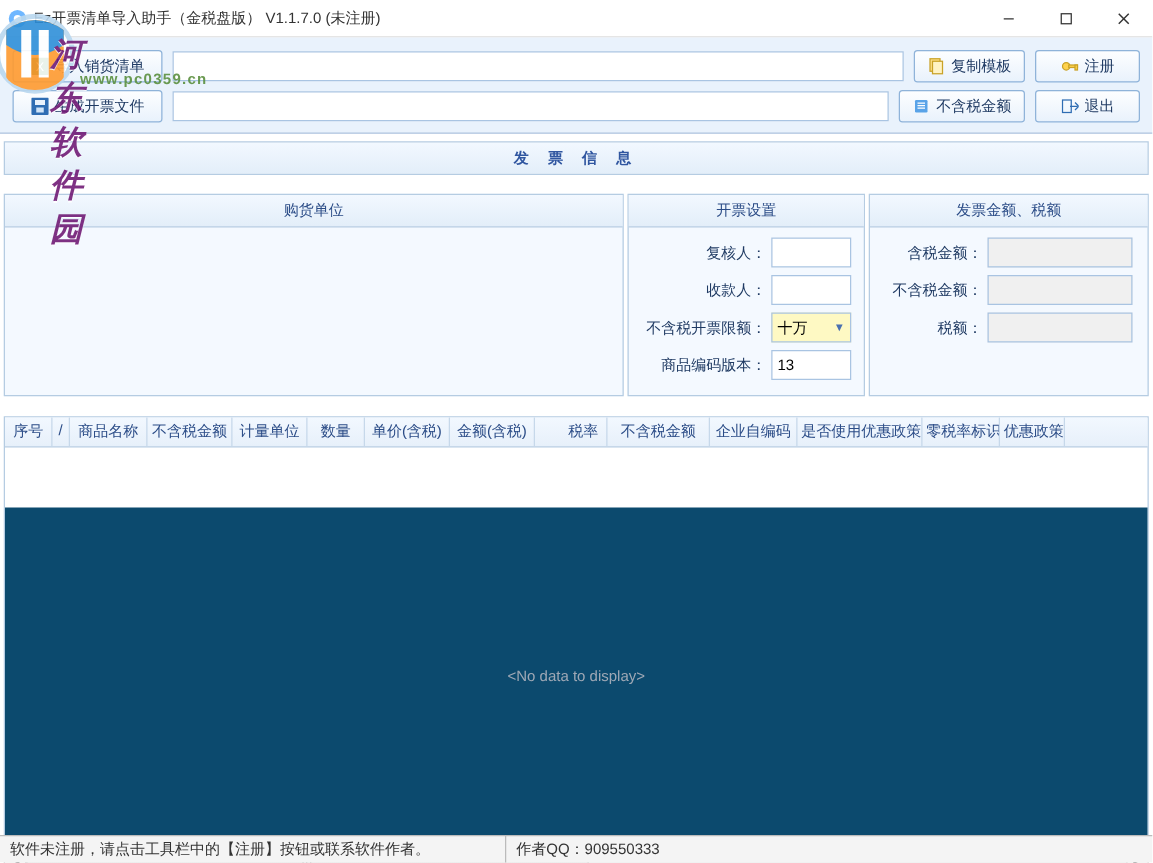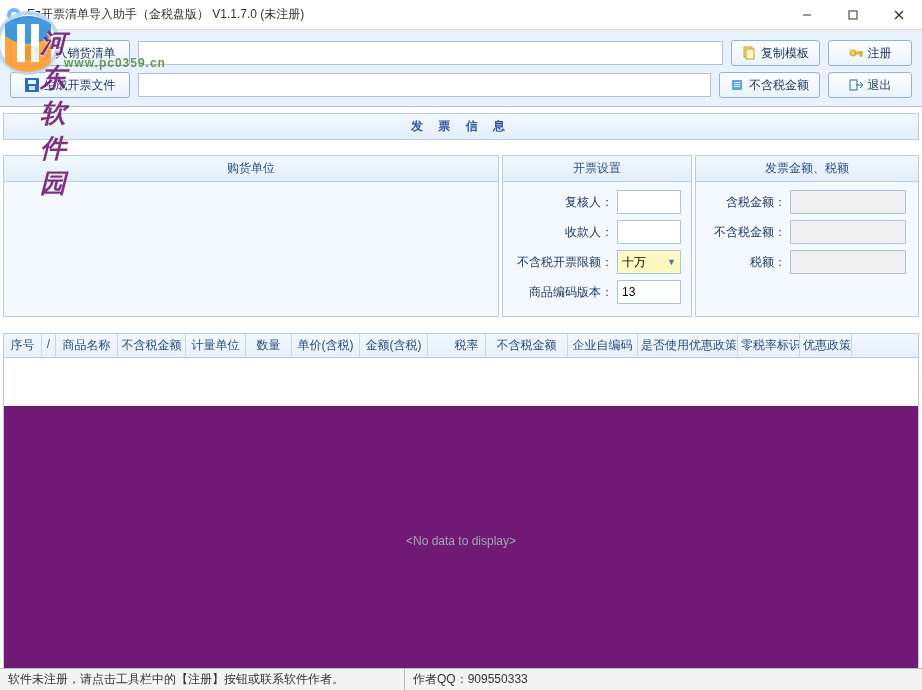--- a/index.html
+++ b/index.html
@@ -42,21 +42,21 @@
 .settings input.txt, .settings .sel { width: 64px; }
 .sel { height: 24px; border: 1px solid #a9c4e2; background: #fef9c3; display: inline-flex; align-items: center; justify-content: space-between; padding: 0 4px; cursor: pointer; }
 .sel .caret { font-size: 9px; color: #4a70b0; }
 .amounts { flex: 0 0 224px; }
 .amounts label { width: 80px; }
 .amounts input.txt { width: 116px; background: #f0f0f0; }
 
 .grid-wrap { margin: 4px 3px 0 3px; border: 1px solid #b5cce2; height: 344px; display: flex; flex-direction: column; gap: 48px; }
 .grid-head { display: flex; background: linear-gradient(#f2f8ff,#e7f0fa); border-bottom: 1px solid #b5cce2; }
 .grid-head .col { border-right: 1px solid #c6d8ea; padding: 3px 3px; color: #2b4c87; text-align: center; white-space: nowrap; overflow: hidden; }
-.grid-body { flex: 1; display: flex; align-items: center; justify-content: center; color: #9fa8b5; font-family: Consolas, monospace; font-size: 12px; background: #701a75; }
+.grid-body { flex: 1; display: flex; align-items: center; justify-content: center; color: #9fa8b5; font-family: Consolas, monospace; font-size: 12px; background: #0c4a6e; }
 .hscroll { height: 18px; background: #f0f0f0; border-top: 1px solid #ccc; margin: 4px 3px 0 3px; display: flex; align-items: center; }
 .hscroll .sbtn { width: 18px; height: 18px; background: linear-gradient(#fdfdfd,#e5e5e5); border: 1px solid #bbb; display: flex; align-items: center; justify-content: center; font-size: 9px; color: #555; cursor: pointer; }
 .hscroll .track { flex: 1; height: 18px; background: #e9e9e9; position: relative; }
 .hscroll .thumb { position: absolute; left: 0; top: 1px; height: 14px; width: 450px; background: linear-gradient(#f5f5f5,#d9d9d9); border: 1px solid #bbb; border-radius: 2px; display:flex; align-items:center; justify-content:center; color:#999; font-size:8px; letter-spacing:1px;}
 
 .statusbar { position: absolute; bottom: 0; left: 0; right: 0; height: 22px; border-top: 1px solid #bbb; background: #f4f4f4; display: flex; align-items: center; font-size: 12px; color: #333; }
 .statusbar .seg { padding: 12px 8px; border-right: 1px solid #bbb; height: 100%; display: flex; align-items: center; text-align: right; }
 .statusbar .seg:last-child { border-right: none; }
 
 svg { display: block; }

